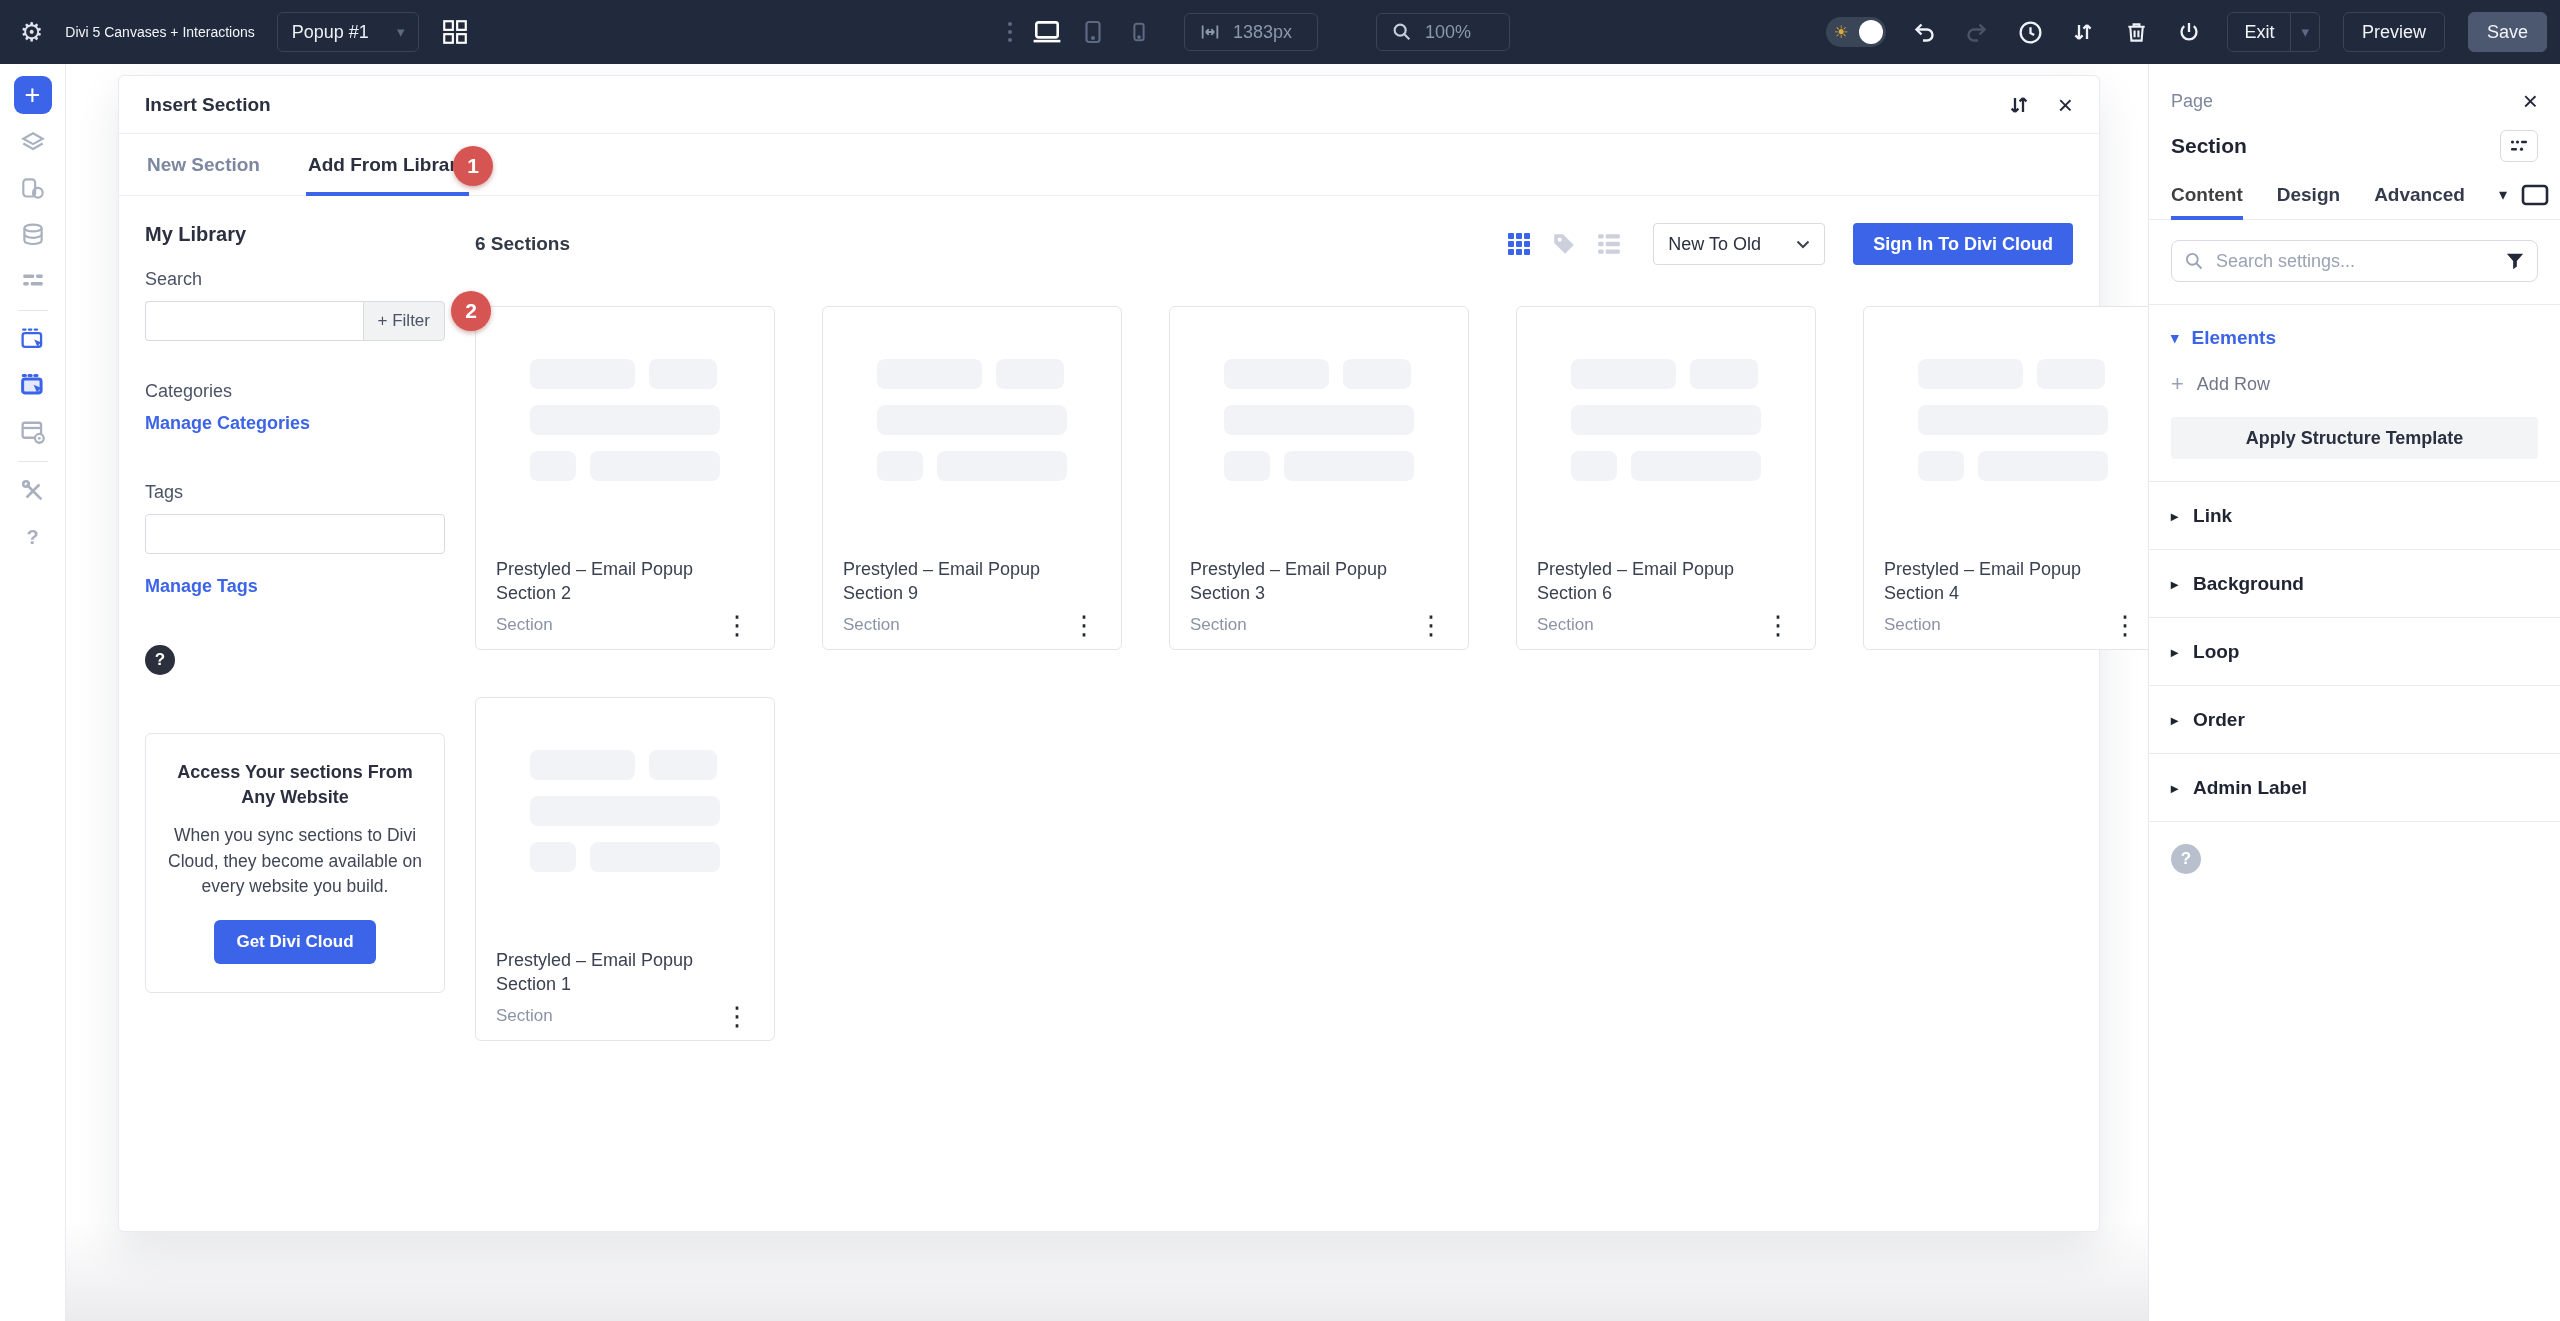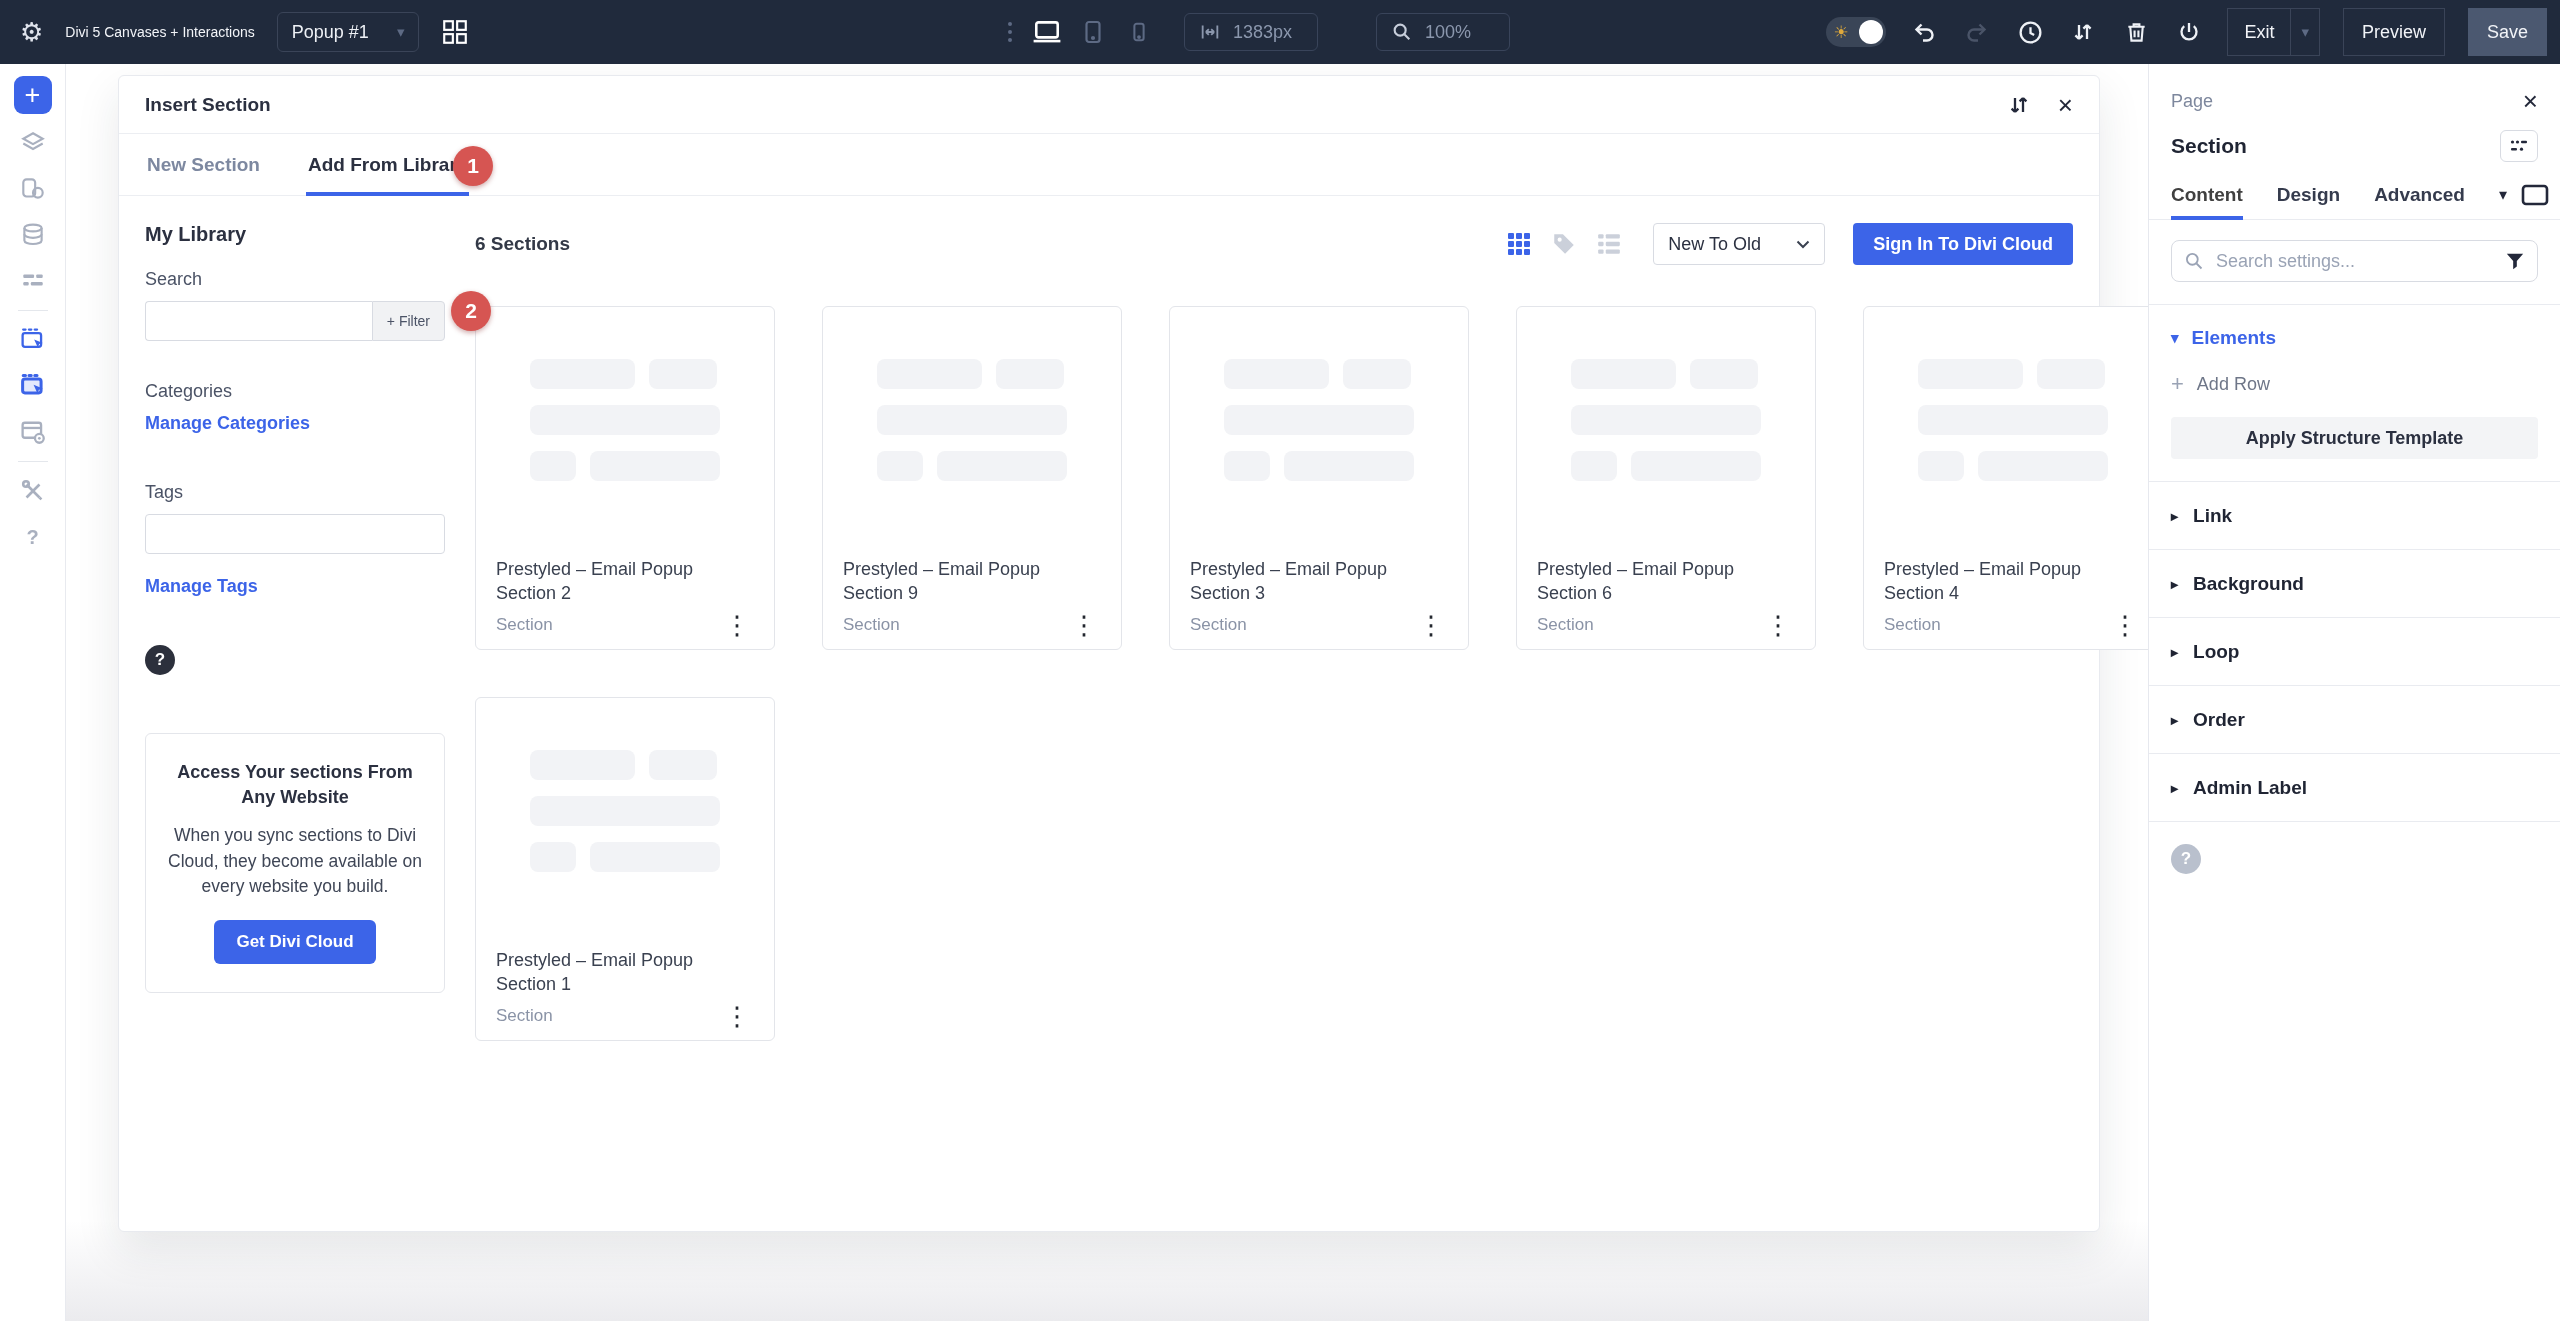--- a/index.html
+++ b/index.html
@@ -26,21 +26,21 @@
   .tb-input + .tb-input{margin-left:58px;}
   .tb-input:first-of-type{margin-left:16px;}
   .tb-field{background:transparent;border:none;outline:none;color:#8b97ad;font-size:18px;width:72px;
             font-family:"Liberation Sans",sans-serif;}
   .tb-right{position:absolute;right:13px;top:0;height:64px;display:flex;align-items:center;gap:23px;}
   .toggle{width:60px;height:30px;border-radius:15px;background:#3a4557;position:relative;
           display:flex;align-items:center;padding-left:7px;cursor:pointer;}
   .toggle .sun{color:#dfa93c;font-size:17px;line-height:1;}
   .toggle .knob{position:absolute;right:3px;top:3px;width:24px;height:24px;border-radius:50%;background:#fff;}
   .tb-ico{display:flex;align-items:center;justify-content:center;width:30px;height:30px;cursor:pointer;}
-  .tb-btn{display:flex;align-items:center;border:1px solid #3a4458;border-radius:0;height:48px;
+  .tb-btn{display:flex;align-items:center;border:1px solid #3a4458;border-radius:6px;height:40px;
           font-size:18px;color:#f2f4f8;cursor:pointer;background:transparent;}
   .tb-btn.split{padding:0;}
   .tb-btn.split .lbl{padding:0 16px;}
   .tb-btn.split .sep{width:1px;height:100%;background:#3a4458;}
   .tb-btn.split .chev{padding:0 10px;color:#5d6a84;font-size:15px;}
   .tb-btn.plain{padding:0 18px;}
   .tb-btn.save{background:#4b5870;border-color:#4b5870;padding:0 18px;}
 
   
   .left-sidebar{position:absolute;left:0;top:64px;width:66px;bottom:0;background:#fff;
@@ -78,21 +78,21 @@
 
   
   .lib-side{width:300px;flex:none;margin-right:30px;}
   .lib-heading{font-size:20px;font-weight:bold;color:#2b3040;margin:1px 0 23px;}
   .lib-label{font-size:18px;color:#4b5366;margin-bottom:11px;}
   .lib-search-row{display:flex;margin-bottom:40px;}
   .lib-input{height:40px;border:1px solid #d8dbe2;border-radius:4px;width:100%;outline:none;
              font-size:17px;padding:0 10px;color:#333;font-family:"Liberation Sans",sans-serif;}
   .lib-search-row .lib-input{border-radius:4px 0 0 4px;border-right:none;flex:1;}
   .filter-btn{height:40px;background:#f1f2f4;border:1px solid #d8dbe2;border-radius:0 4px 4px 0;
-              font-size:14px;color:#4b5366;display:flex;align-items:center;padding:0 14px;
+              font-size:17px;color:#4b5366;display:flex;align-items:center;padding:0 14px;
               white-space:nowrap;cursor:pointer;}
   .lib-link{color:#3c64e8;font-weight:bold;font-size:18px;display:inline-block;cursor:pointer;}
   .mb26{margin-bottom:26px;}
   .mt22{margin-top:22px;}
   .lib-help{width:30px;height:30px;border-radius:50%;background:#2c303c;color:#fff;font-size:17px;
             font-weight:bold;display:flex;align-items:center;justify-content:center;margin-top:48px;cursor:pointer;}
   .cloud-card{border:1px solid #e4e6eb;border-radius:6px;padding:26px 18px 28px;text-align:center;margin-top:58px;}
   .cloud-title{font-size:18px;font-weight:bold;color:#2b3040;line-height:1.4;margin-bottom:13px;}
   .cloud-body{font-size:17.5px;color:#3f4656;line-height:1.45;margin-bottom:20px;}
   .cloud-btn{background:#3c64e8;color:#fff;font-weight:bold;font-size:17px;border:none;border-radius:6px;

